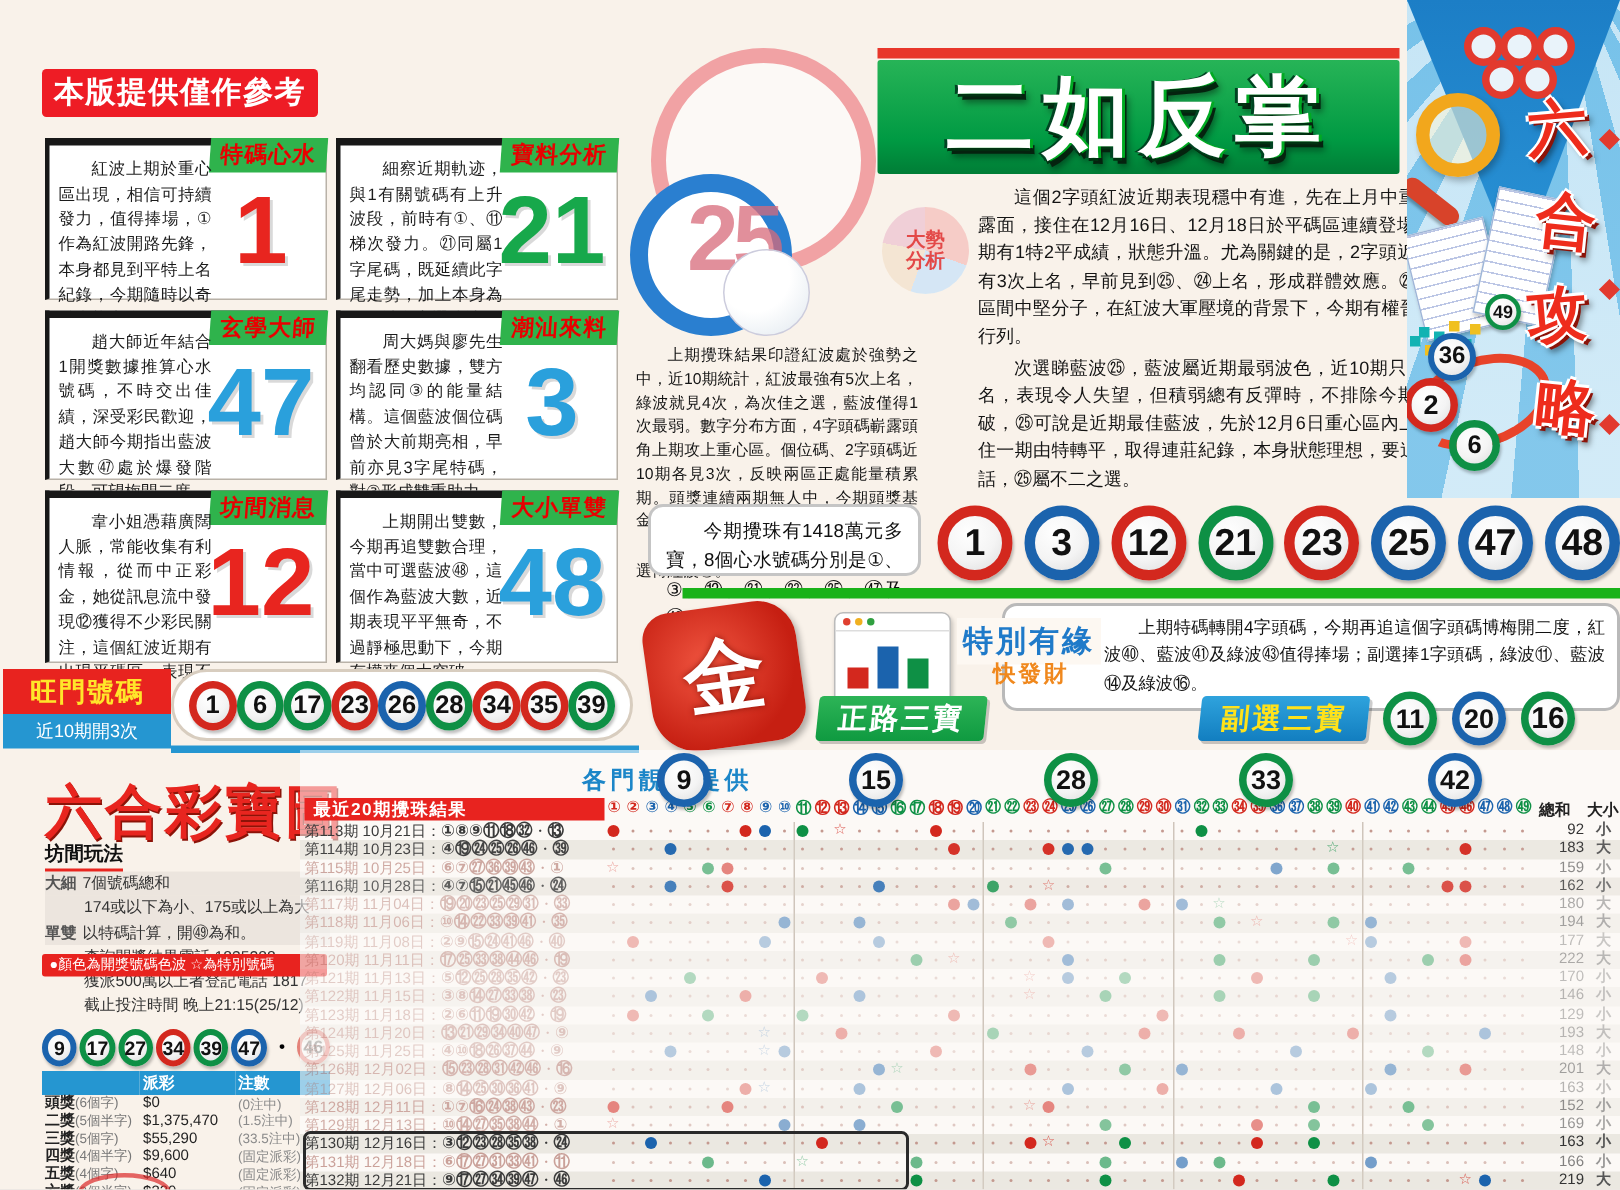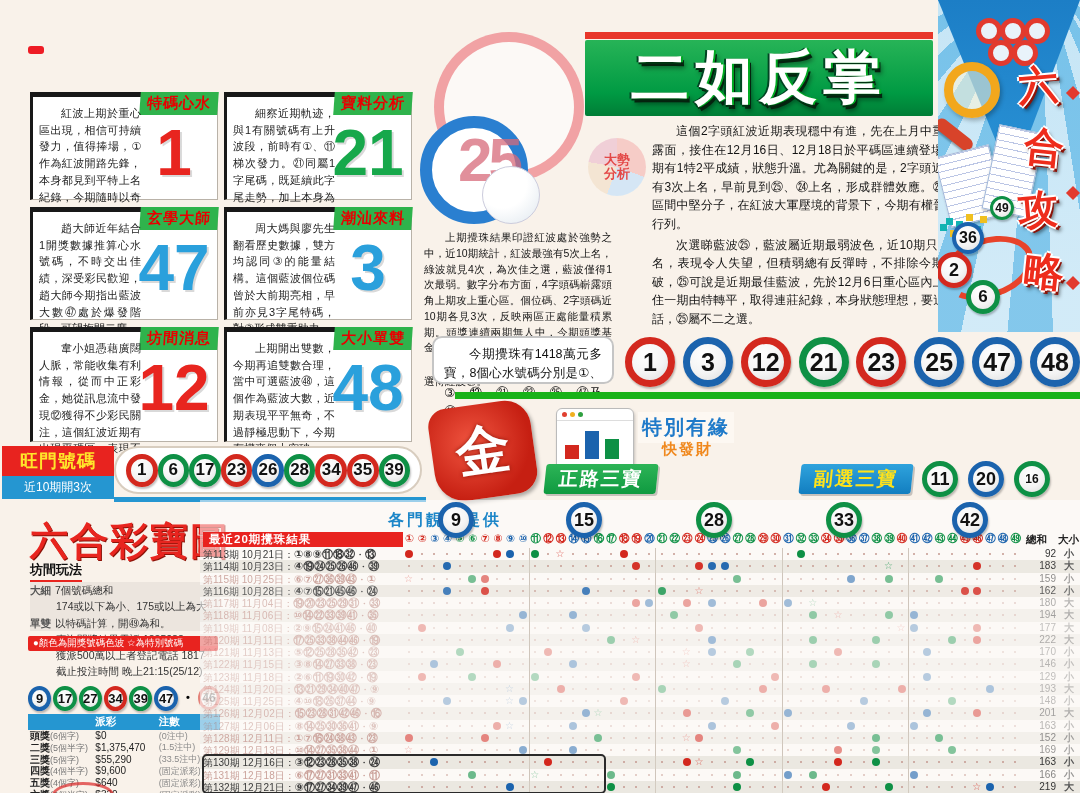--- a/index.html
+++ b/index.html
@@ -105,20 +105,21 @@
   .vline{position:absolute;top:0;width:1px;background:#cfc5bb;}
   .hibox{position:absolute;border:2px solid #2a2a2a;border-radius:5px;}
   .stamp{position:absolute;border:3px solid rgba(220,40,40,.7);border-radius:50%;}
 </style>
 </head>
 <body>
 
 <div id="page" data-name="newspaper-page">
 
   <div class="abs copybox" style="left:28px;top:46px;" data-name="copyright-banner-2">
+    <div class="l" data-name="copyright-line">本版提供僅作參考</div>
   </div>
 
   <div class="tipbox" style="left:30px;top:92px;height:108px;" data-name="tip-box-special-number">
     <span class="tiptab" data-name="tip-tab">特碼心水</span>
     <div class="tiptext" data-name="tip-text">紅波上期於重心區出現，相信可持續發力，值得捧場，①作為紅波開路先鋒，本身都見到平特上名紀錄，今期隨時以奇兵姿態上位。</div>
     <div class="tipnum" data-name="tip-number" style="color: rgb(232, 37, 31);">1</div>
   </div>
   <div class="tipbox" style="left:224px;top:92px;height:108px;" data-name="tip-box-analysis">
     <span class="tiptab" data-name="tip-tab">寶料分析</span>
     <div class="tiptext" data-name="tip-text">細察近期軌迹，與1有關號碼有上升波段，前時有①、⑪梯次發力。㉑同屬1字尾碼，既延續此字尾走勢，加上本身為次旺波色之選綠波。</div>
@@ -208,33 +209,36 @@
   <div class="abs bwin" style="left:556px;top:408px;width:78px;height:62px;" data-name="chart-window-icon">
     <div class="bar-top" data-name="window-titlebar">
       <span class="dotc" style="background:#e04030;" data-name="window-dot-red"></span>
       <span class="dotc" style="background:#f0b020;" data-name="window-dot-yellow"></span>
       <span class="dotc" style="background:#30a040;" data-name="window-dot-green"></span>
     </div>
     <span class="cbar" style="left:8px;height:14px;background:#d3281e;" data-name="mini-bar-red"></span>
     <span class="cbar" style="left:28px;height:28px;background:#1b63ad;" data-name="mini-bar-blue"></span>
     <span class="cbar" style="left:48px;height:20px;background:#0e9045;" data-name="mini-bar-green"></span>
   </div>
+  <div class="abs sfbox" style="left:668px;top:402px;width:412px;height:72px;" data-name="special-fate-box">
+    <span data-name="special-fate-text">上期特碼轉開4字頭碼，今期再追這個字頭碼博梅開二度，紅波㊵、藍波㊶及綠波㊸值得捧場；副選捧1字頭碼，綠波⑪、藍波⑭及綠波⑯。</span>
+  </div>
   <div class="abs sflabel" style="left:638px;top:412px;" data-name="special-fate-title">特別有緣</div>
   <div class="abs sfsub" style="left:662px;top:440px;" data-name="special-fate-subtitle">快發財</div>
 
   <div class="abs trio-green" style="left:545px;top:464px;width:112px;height:30px;" data-name="main-trio-label">
     <span data-name="main-trio-text">正路三寶</span>
   </div>
   <div class="abs trio-blue" style="left:800px;top:464px;width:112px;height:30px;" data-name="alt-trio-label">
     <span data-name="alt-trio-text">副選三寶</span>
   </div>
   <div class="abs" style="left:922px;top:460px;width:128px;height:38px;display:flex;justify-content:space-between;align-items:center;" data-name="alt-trio-balls">
       <span class="ball" data-name="number-ball" style="width: 36px; height: 36px; border: 5px solid rgb(14, 144, 69); font-size: 18px;">11</span>
       <span class="ball" data-name="number-ball" style="width: 36px; height: 36px; border: 5px solid rgb(27, 99, 173); font-size: 18px;">20</span>
-      <span class="ball" data-name="number-ball" style="width: 36px; height: 36px; border: 5px solid rgb(14, 144, 69); font-size: 12px;">16</span>
+      <span class="ball" data-name="number-ball" style="width: 36px; height: 36px; border: 5px solid rgb(14, 144, 69); font-size: 20px;">16</span>
     </div>
 
   <div class="abs" id="poster" style="left:938px;top:0;width:142px;height:332px;" data-name="strategy-poster">
     <div class="rays" data-name="poster-rays"></div>
     <div class="tri" data-name="poster-triangle"></div>
     <span class="ring" style="left:38px;top:18px;" data-name="rings-logo"></span>
     <span class="ring" style="left:62px;top:18px;" data-name="rings-logo"></span>
     <span class="ring" style="left:86px;top:18px;" data-name="rings-logo"></span>
     <span class="ring" style="left:50px;top:40px;" data-name="rings-logo"></span>
     <span class="ring" style="left:74px;top:40px;" data-name="rings-logo"></span>

